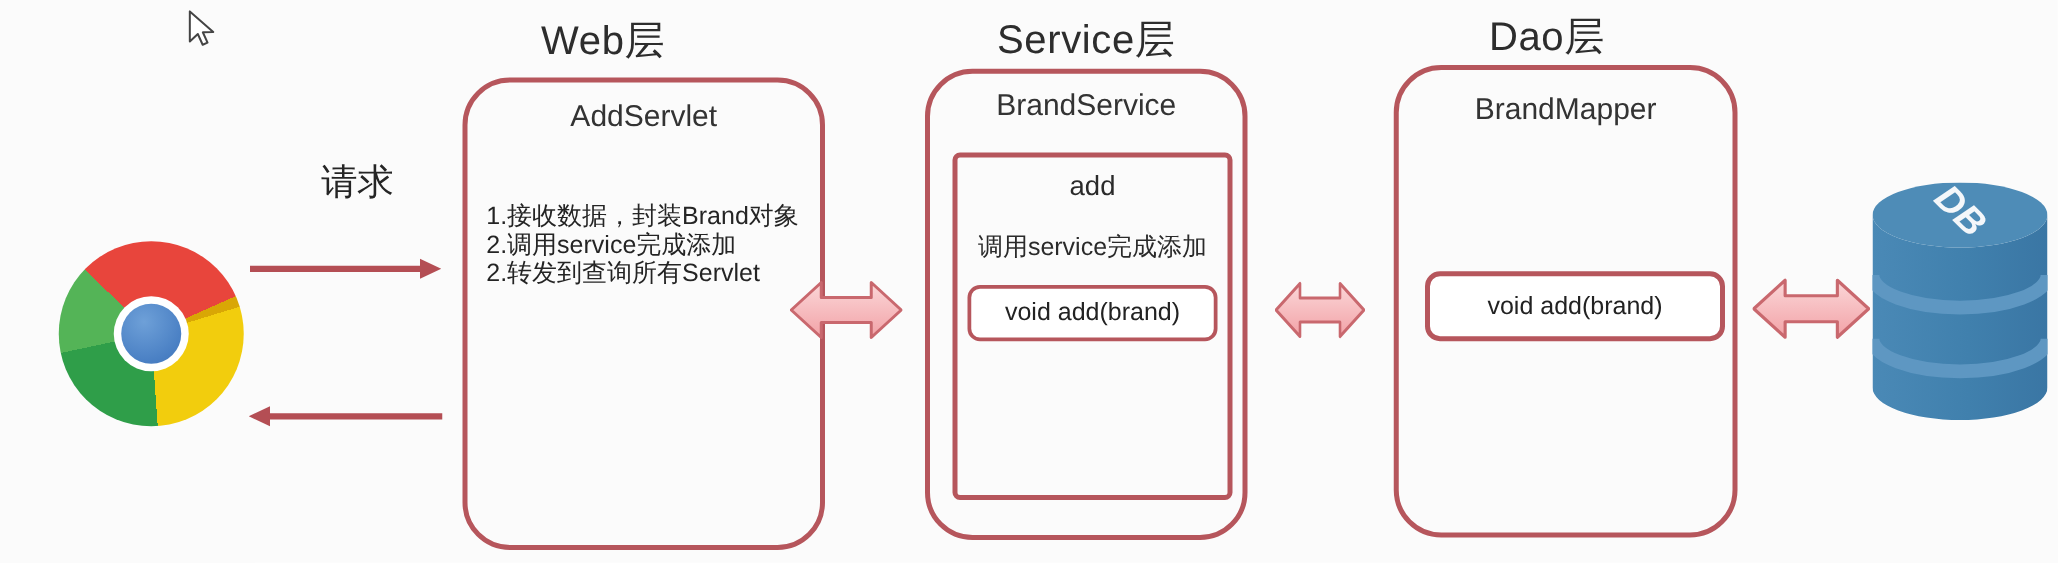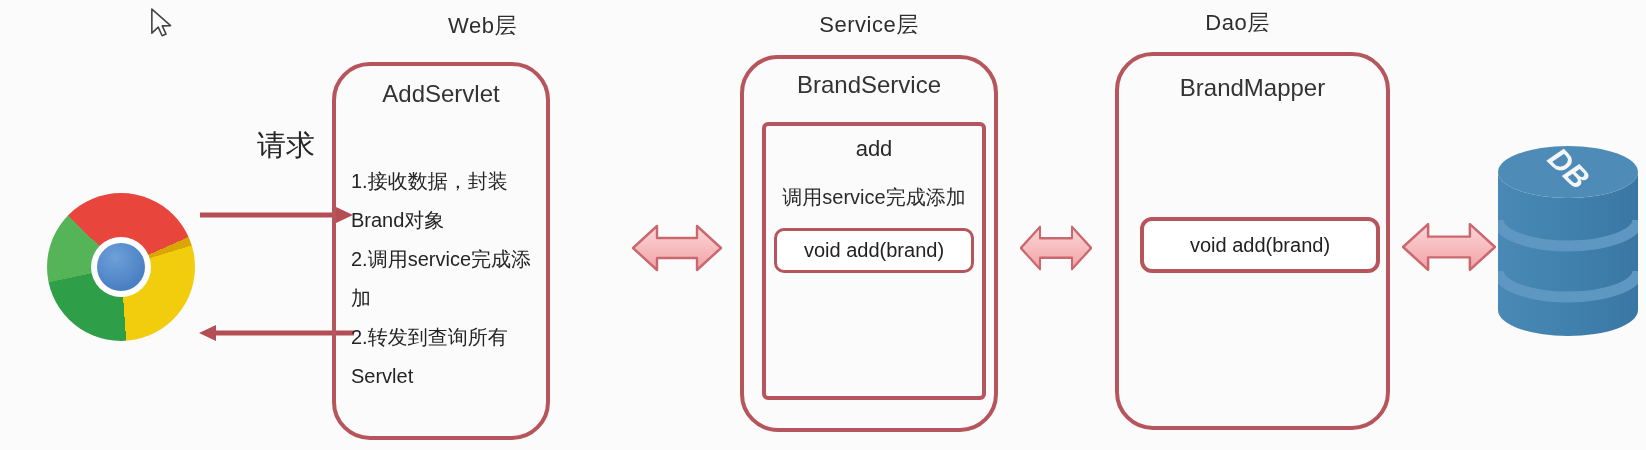--- a/index.html
+++ b/index.html
@@ -4,25 +4,25 @@
 <style>
   :root{
     --bg:#fbfbfb; --box-border:#b6565c; --arrow-red:#b44e54; --text:#2d2d2d;
     --pink-top:#fbd7d8; --pink-bottom:#f2a2a7; --pink-stroke:#c9686e;
     --db-blue:#4080ad; --db-blue-top:#4e8cb7; --db-groove:#5e97c2;
   }
   *{margin:0;padding:0;box-sizing:border-box;}
   body{font-family:"Liberation Sans",sans-serif;background:#fff;}
   .stage{position:relative;width:1646px;height:450px;background:var(--bg);overflow:hidden;}
   .abs{position:absolute;}
-  .layer-title{font-size:22px;color:var(--text);text-align:center;letter-spacing:.5px;}
+  .layer-title{font-size:32px;color:var(--text);text-align:center;letter-spacing:.5px;}
   .flow-label{font-size:29px;color:#252525;text-align:center;}
   .big-box{border:4px solid var(--box-border);border-radius:38px;background:transparent;}
   .box-head{margin-top:14px;text-align:center;font-size:24px;color:#333;}
-  .web-steps{margin:54px 6px 0 15px;font-size:20px;line-height:39px;color:#242424;}
+  .web-steps{margin:54px 6px 0 15px;font-size:20px;line-height:23px;color:#242424;}
   .inner-box{position:absolute;left:18px;top:63px;width:224px;height:278px;
              border:4px solid var(--box-border);border-radius:6px;}
   .inner-head{margin-top:10px;text-align:center;font-size:22px;color:#2a2a2a;}
   .inner-note{margin-top:22px;text-align:center;font-size:20px;color:#2a2a2a;}
   .method-box{margin:17px auto 0;width:200px;height:45px;border:3px solid var(--box-border);
               border-radius:10px;font-size:20px;color:#222;text-align:center;line-height:39px;background:#fff;}
   .dao-method-box{position:absolute;left:21px;top:161px;width:240px;height:56px;
               border:4px solid var(--box-border);border-radius:12px;font-size:20px;color:#222;
               text-align:center;line-height:48px;background:#fff;}
   .chrome{width:148px;height:148px;border-radius:50%;position:relative;
@@ -56,21 +56,21 @@
   <svg class="abs" style="left:198px;top:203px" width="156" height="24" viewBox="0 0 156 24">
     <line x1="2" y1="12" x2="140" y2="12" stroke="var(--arrow-red)" stroke-width="5"></line>
     <polygon points="138,4 155,12 138,20" style="fill:var(--arrow-red)"></polygon>
   </svg>
 
   <svg class="abs" style="left:198px;top:321px" width="156" height="24" viewBox="0 0 156 24">
     <line x1="16" y1="12" x2="156" y2="12" stroke="var(--arrow-red)" stroke-width="5"></line>
     <polygon points="18,4 1,12 18,20" style="fill:var(--arrow-red)"></polygon>
   </svg>
 
-  <div class="abs big-box" style="left:332px;top:62px;width:218px;height:378px">
+  <div class="abs big-box" style="left:370px;top:62px;width:290px;height:378px">
     <div class="box-head">AddServlet</div>
     <div class="web-steps">
       <div>1.接收数据，封装Brand对象</div>
       <div>2.调用service完成添加</div>
       <div>2.转发到查询所有Servlet</div>
     </div>
   </div>
 
   <svg class="abs" style="left:632px;top:221px" width="90" height="54" viewBox="0 0 90 54" preserveAspectRatio="none">
     <defs>

